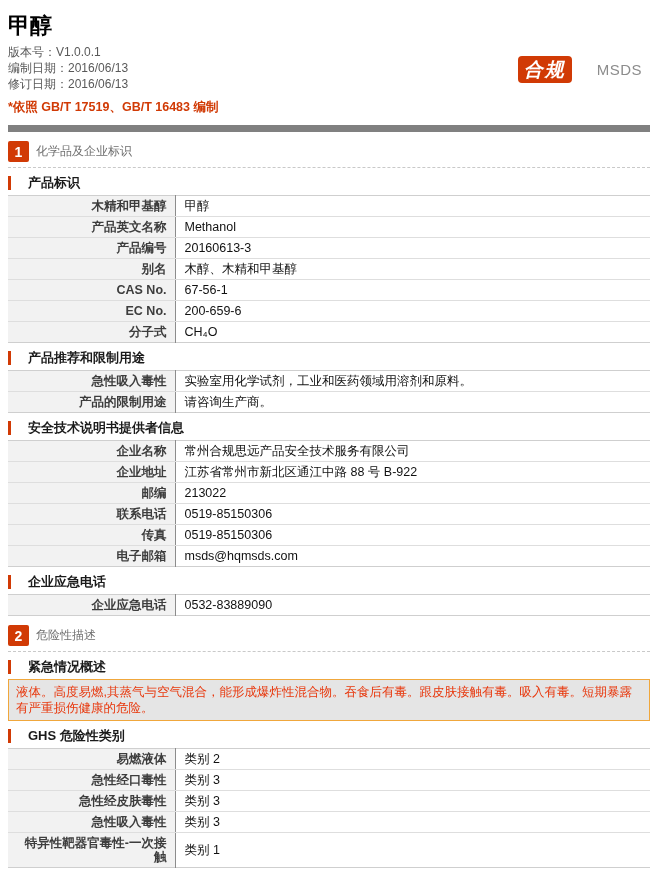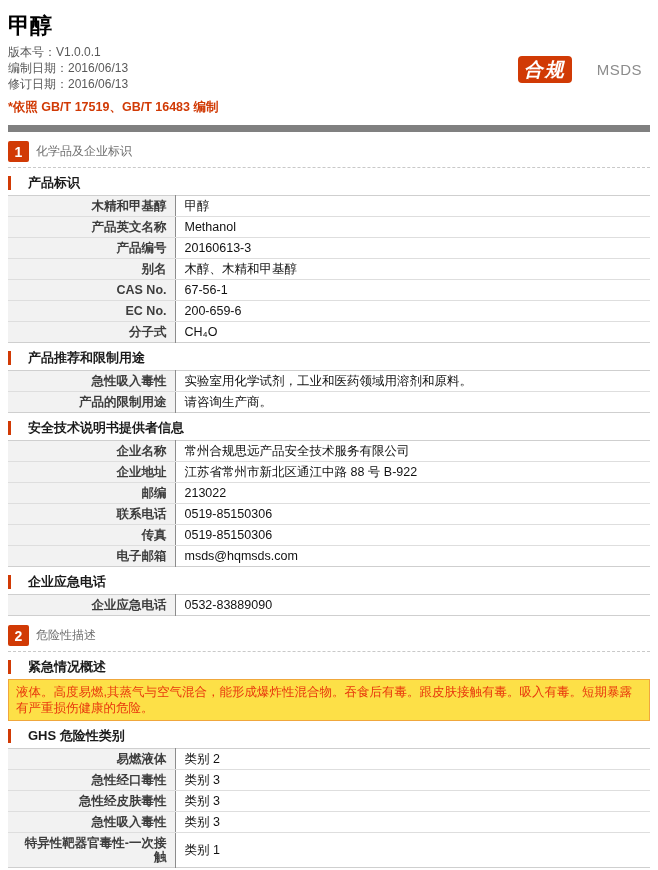--- a/index.html
+++ b/index.html
@@ -59,21 +59,21 @@
     border-right: 1px solid #8c8c8c; border-bottom: 1px solid #dedede;
   }
   table.kv td {
     padding: 3px 9px; color: #111; line-height: 14px; vertical-align: middle;
     border-bottom: 1px solid #dedede;
   }
   table.kv tr:last-child th, table.kv tr:last-child td { border-bottom: none; }
 
   
   .alert-box {
-    border: 1px solid #f0a73c; background: #fde047; color: #e8380d;
+    border: 1px solid #f0a73c; background: #e5e5e5; color: #e8380d;
     font-size: 12.5px; line-height: 16px; padding: 4px 7px; margin-top: 1px;
   }
 </style>
 </head>
 <body>
 
 <div class="page">
 
 
   <div class="logo">

